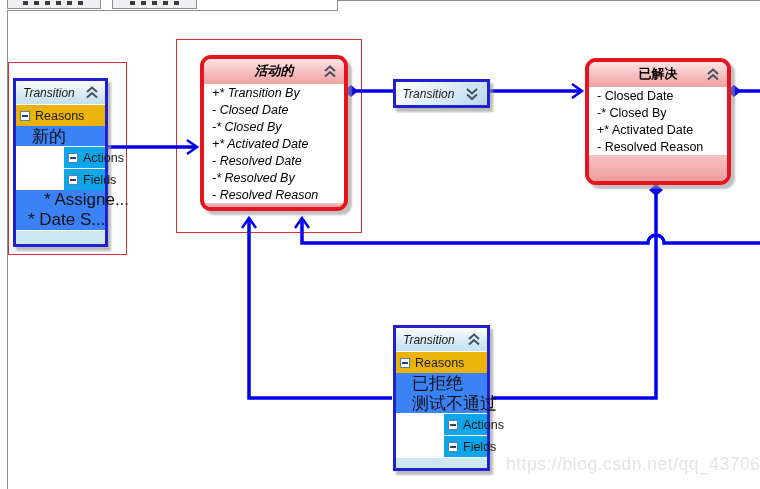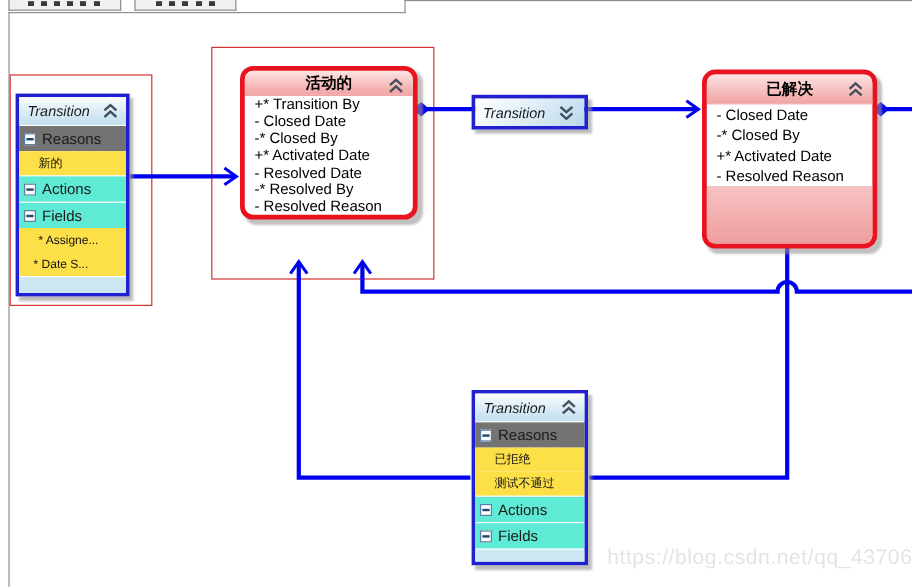--- a/index.html
+++ b/index.html
@@ -22,24 +22,24 @@
 
   
   .panel { position:absolute; z-index:3; border:3px solid #2120ce; background:#fff;
            box-shadow:3px 4px 2px rgba(150,150,150,.65); display:flex; flex-direction:column; }
   .panel-header { height:23px; display:flex; align-items:center; justify-content:space-between;
                   padding:0 5px 0 7px;
                   background:linear-gradient(180deg,#fbfdfe 0%,#d9ebf5 55%,#c3dfee 100%); }
   .panel-title { font-style:italic; font-size:12px; color:#1a1a1a; }
   .sec-row { height:21px; margin-top:1px; display:flex; align-items:center; gap:5px;
              padding-left:4px; font-size:12.5px; color:#1a1a1a; }
-  .sec-blue { background:#737373; }
-  .sec-gray { background:#5eead4; }
+  .sec-blue { background:#eab308; }
+  .sec-gray { background:#0ea5e9;margin-left:48px; }
   .item-row { height:20px; display:flex; align-items:center; padding-left:16px;
-              font-size:10px; color:#111; background:#fde047; white-space:nowrap; }
+              font-size:17px; color:#111; background:#3b82f6; white-space:nowrap; }
   .panel-footer { flex:1; margin-top:1px; background:#cde7f3; }
   .minus-icon { width:10px; height:10px; flex:0 0 10px; border:1px solid #5c7fa4;
     background:linear-gradient(#23456e,#23456e) center / 6px 2px no-repeat, #fbfdff; }
 
   
   .collapsed-transition { position:absolute; z-index:3; border:3px solid #2120ce;
     background:linear-gradient(135deg,#ffffff 0%,#e2f0f8 45%,#b9d8ec 100%);
     display:flex; align-items:center; justify-content:center; gap:10px;
     box-shadow:3px 4px 2px rgba(150,150,150,.65); }
 
@@ -119,26 +119,26 @@
     </div>
     <div class="item-row">新的</div>
     <div class="sec-row sec-gray">
       <span class="minus-icon"></span>
       <span>Actions</span>
     </div>
     <div class="sec-row sec-gray">
       <span class="minus-icon"></span>
       <span>Fields</span>
     </div>
-    <div class="item-row" style="padding-left:16px;">* Assigne...</div>
+    <div class="item-row" style="padding-left:28px;">* Assigne...</div>
     <div class="item-row" style="padding-left:12px;">* Date S...</div>
     <div class="panel-footer"></div>
   </div>
 
-  <div class="state-box" style="left:200px; top:55px; width:148px; height:128px;">
+  <div class="state-box" style="left:200px; top:55px; width:148px; height:156px;font-style:italic;">
     <div class="state-header">
       <span class="state-title">活动的</span>
       <span class="chev">
         <svg width="16" height="13">
             <path d="M3 6 L8 1.5 L13 6 M3 11.5 L8 7 L13 11.5" stroke="#44505c" stroke-width="2" fill="none"></path>
           </svg>
       </span>
     </div>
     <div class="state-field">+* Transition By</div>
     <div class="state-field">- Closed Date</div>
@@ -152,21 +152,21 @@
 
   <div class="collapsed-transition" style="left:393px; top:79px; width:97px; height:29px;">
     <span class="panel-title">Transition</span>
     <span class="chev">
       <svg width="16" height="13">
           <path d="M3 2 L8 6.5 L13 2 M3 7.5 L8 12 L13 7.5" stroke="#44505c" stroke-width="2" fill="none"></path>
         </svg>
     </span>
   </div>
 
-  <div class="state-box" style="left:585px; top:58px; width:146px; height:149px;">
+  <div class="state-box" style="left:585px; top:58px; width:146px; height:127px;">
     <div class="state-header">
       <span class="state-title">已解决</span>
       <span class="chev">
         <svg width="16" height="13">
             <path d="M3 6 L8 1.5 L13 6 M3 11.5 L8 7 L13 11.5" stroke="#44505c" stroke-width="2" fill="none"></path>
           </svg>
       </span>
     </div>
     <div class="state-field">- Closed Date</div>
     <div class="state-field">-* Closed By</div>

